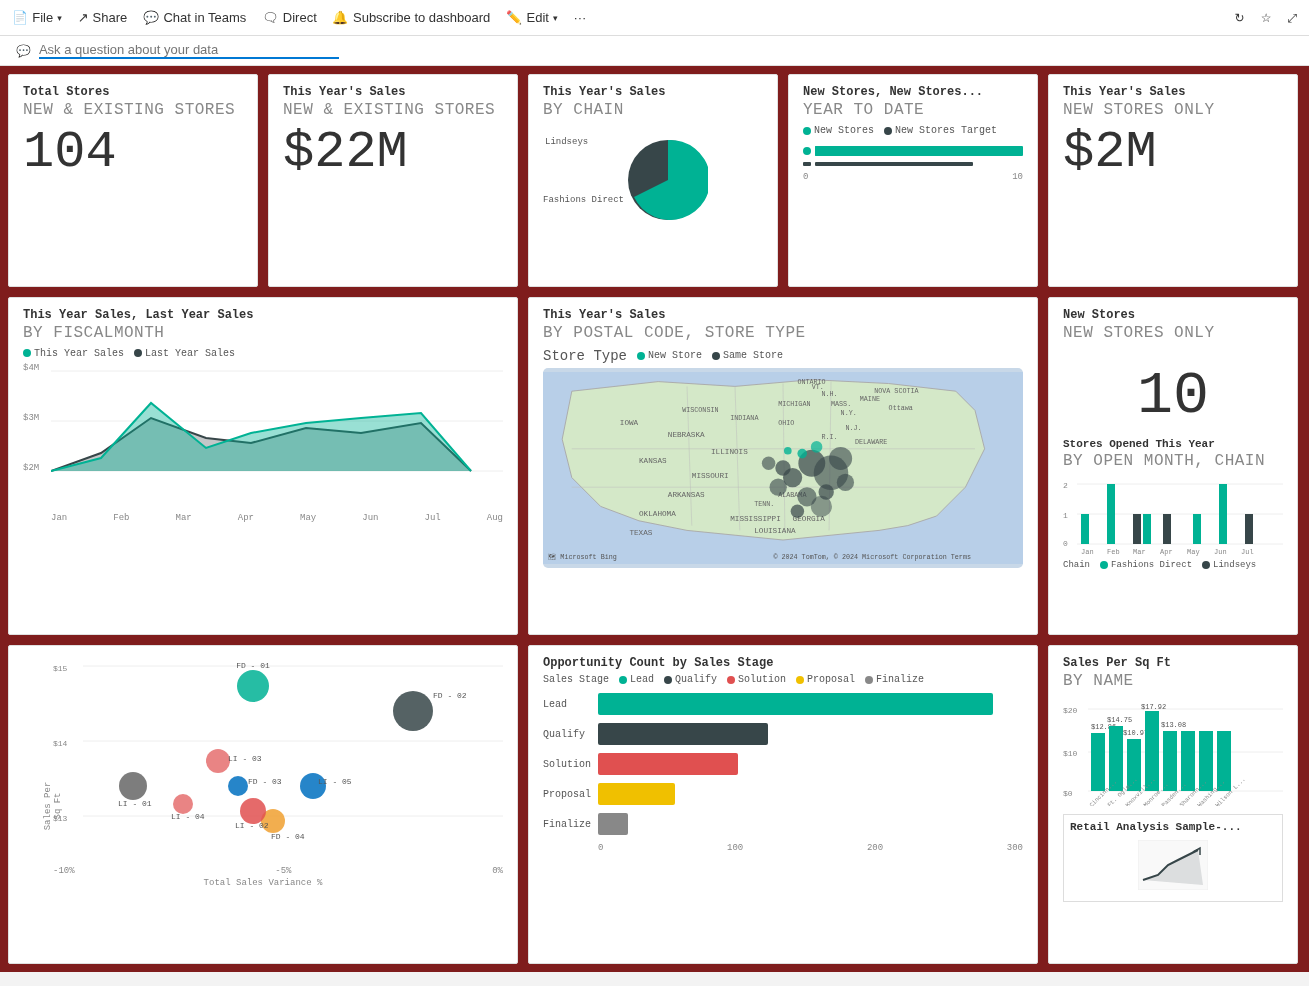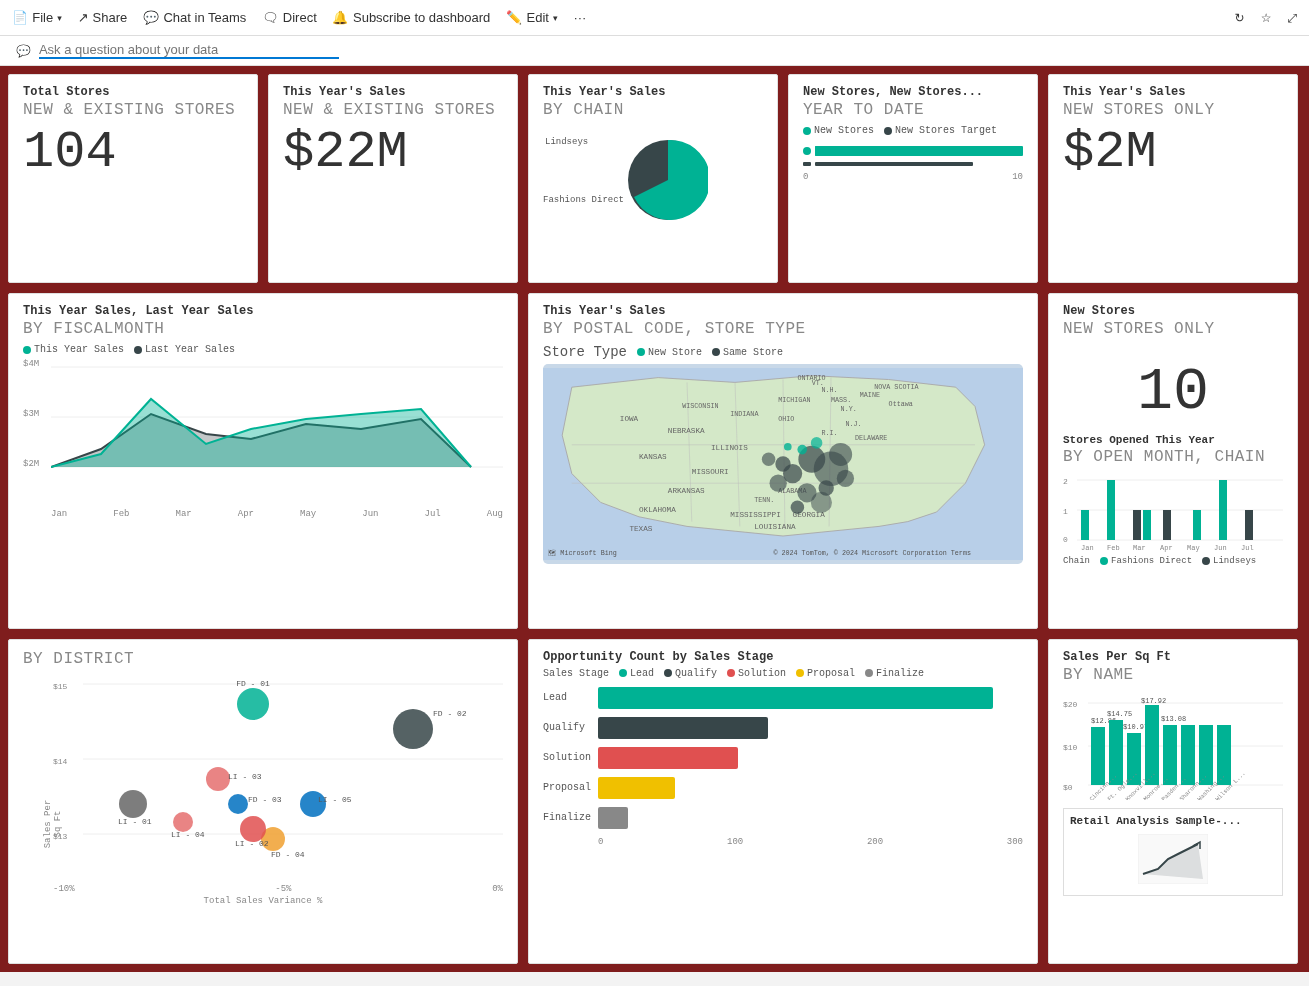--- a/index.html
+++ b/index.html
@@ -345,21 +345,20 @@
         </div>
         <div class="legend-item">
           <div class="legend-dot" style="background:#374649;"></div>
           <span style="font-size:9px;">Lindseys</span>
         </div>
       </div>
     </div>
   </div>
 
   <div class="card card-scatter">
-    <div class="card-subtitle">BY DISTRICT</div>
     <div style="position:relative; height:220px; width:100%;">
 
       <div style="position:absolute; left:0; top:50%; transform:translateY(-50%) rotate(-90deg); transform-origin:center; font-size:9px; color:#888; width:60px; text-align:center; transform: rotate(-90deg) translateX(-50%);">Sales Per Sq Ft</div>
       <svg style="position:absolute; left:30px; top:0; width:calc(100% - 30px); height:200px;">
 
         <text x="0" y="15" font-size="8" fill="#888">$15</text>
         <line x1="30" y1="10" x2="100%" y2="10" stroke="#eee" stroke-width="1"></line>
         <text x="0" y="90" font-size="8" fill="#888">$14</text>
         <line x1="30" y1="85" x2="100%" y2="85" stroke="#eee" stroke-width="1"></line>
         <text x="0" y="165" font-size="8" fill="#888">$13</text>

